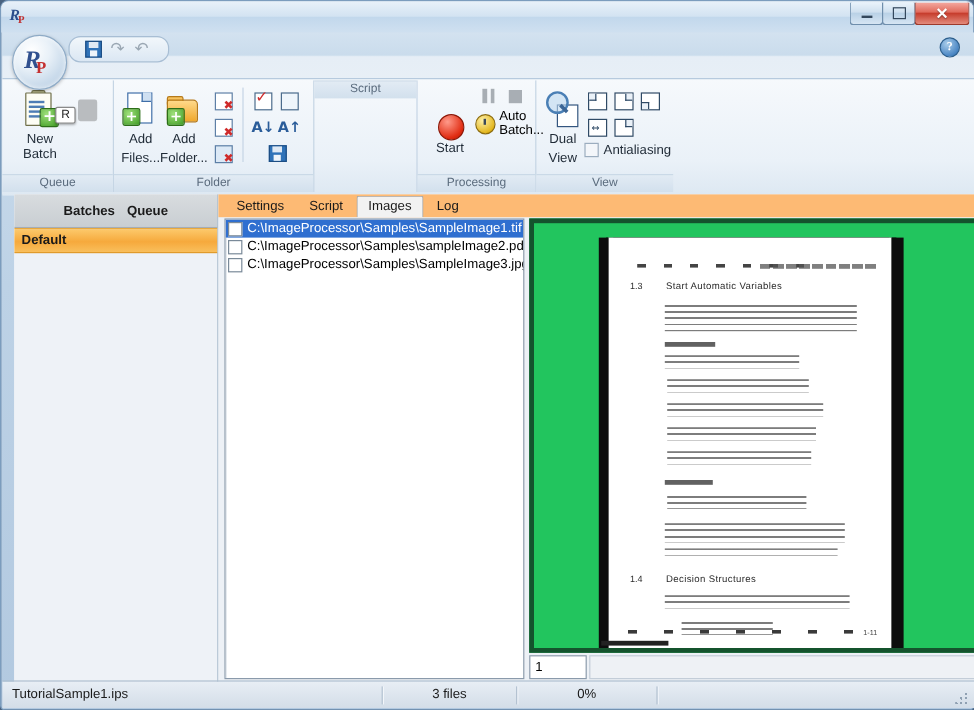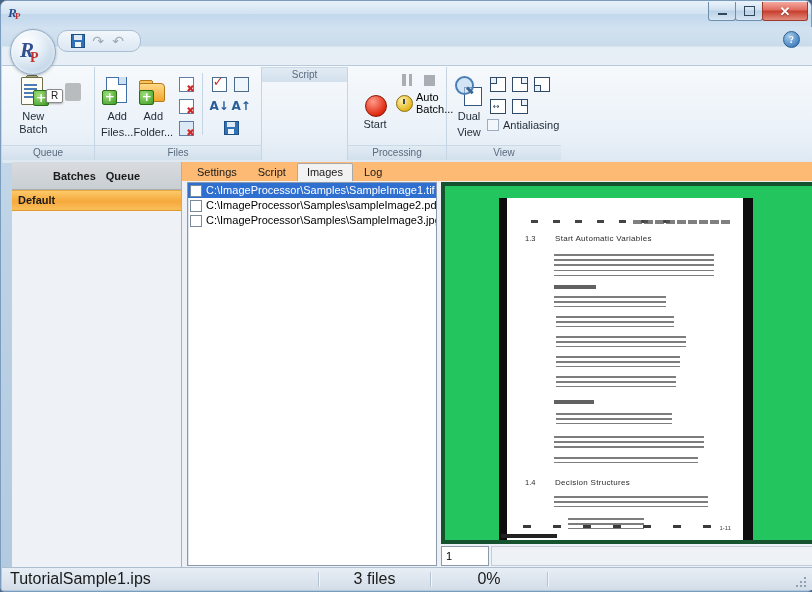--- a/index.html
+++ b/index.html
@@ -435,21 +435,21 @@
     background:#eef1f5; border:1px solid #c3cdd8;
   }
 
   
   .statusbar {
     position:absolute; left:1px; bottom:1px;
     width:810px; height:22px;
     background: linear-gradient(to bottom,#e8eef5,#d3dde8);
     border-top:1px solid #aebed0;
     display:flex; align-items:center;
-    font-size:16px; color:#1a1a1a;
+    font-size:11px; color:#1a1a1a;
   }
   .st-cell { height:16px; display:flex; align-items:center; padding:0 8px; }
   .st-sep { width:1px; height:15px; background:#b4c2d1; box-shadow:1px 0 0 #f2f6fa; }
   .st-grip {
     position:absolute; right:4px; bottom:3px; width:12px; height:12px;
     background:
       radial-gradient(circle 1px at 9px 3px,#8fa0b2 99%,transparent),
       radial-gradient(circle 1px at 9px 7px,#8fa0b2 99%,transparent),
       radial-gradient(circle 1px at 5px 7px,#8fa0b2 99%,transparent),
       radial-gradient(circle 1px at 9px 11px,#8fa0b2 99%,transparent),
@@ -577,21 +577,21 @@
                 </div>
               <div class="smallbtn">
                   <span class="ic-sort">A↑</span>
                 </div>
               <div class="smallbtn" style="margin-left:13px">
                   <span class="ico-save" style="width:13px;height:12px"></span>
                 </div>
             </div>
           </div>
         </div>
-        <div class="glabel">Files</div>
+        <div class="glabel">Folder</div>
       </div>
 
       <div class="rgroup" style="width:86px">
         <div class="glabel">Script</div>
       </div>
 
       <div class="rgroup" style="width:99px">
         <div class="gbody" style="flex-direction:column;padding-top:2px">
           <div style="display:flex;justify-content:flex-end;width:100%;padding-right:6px">
             <div class="smallbtn">

